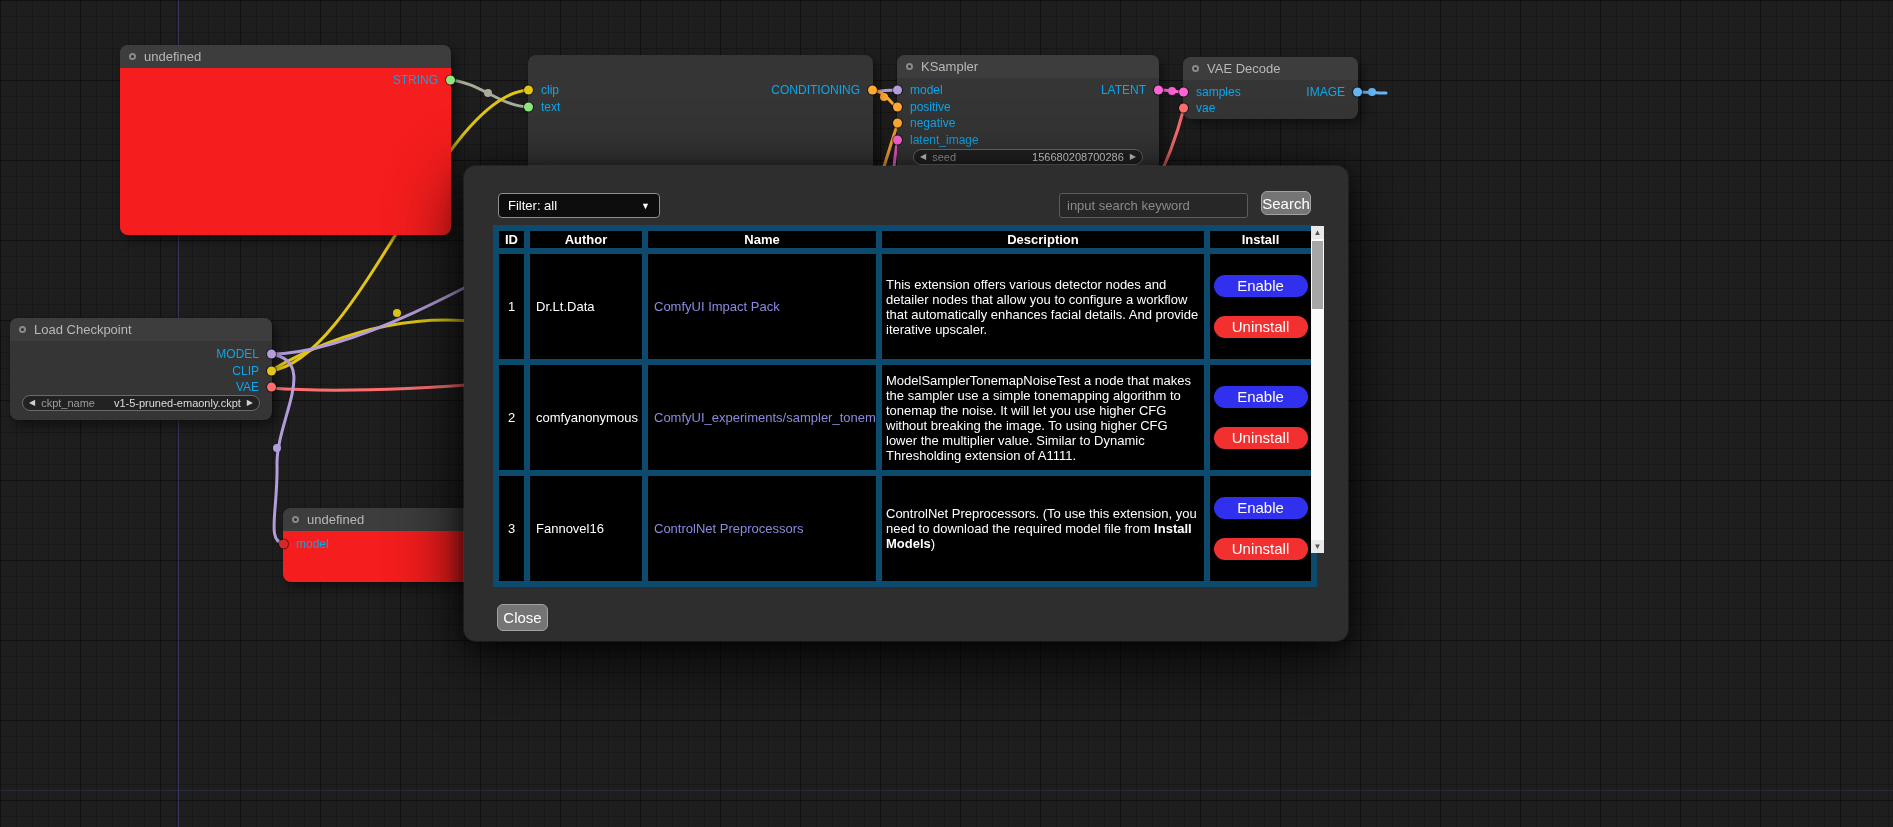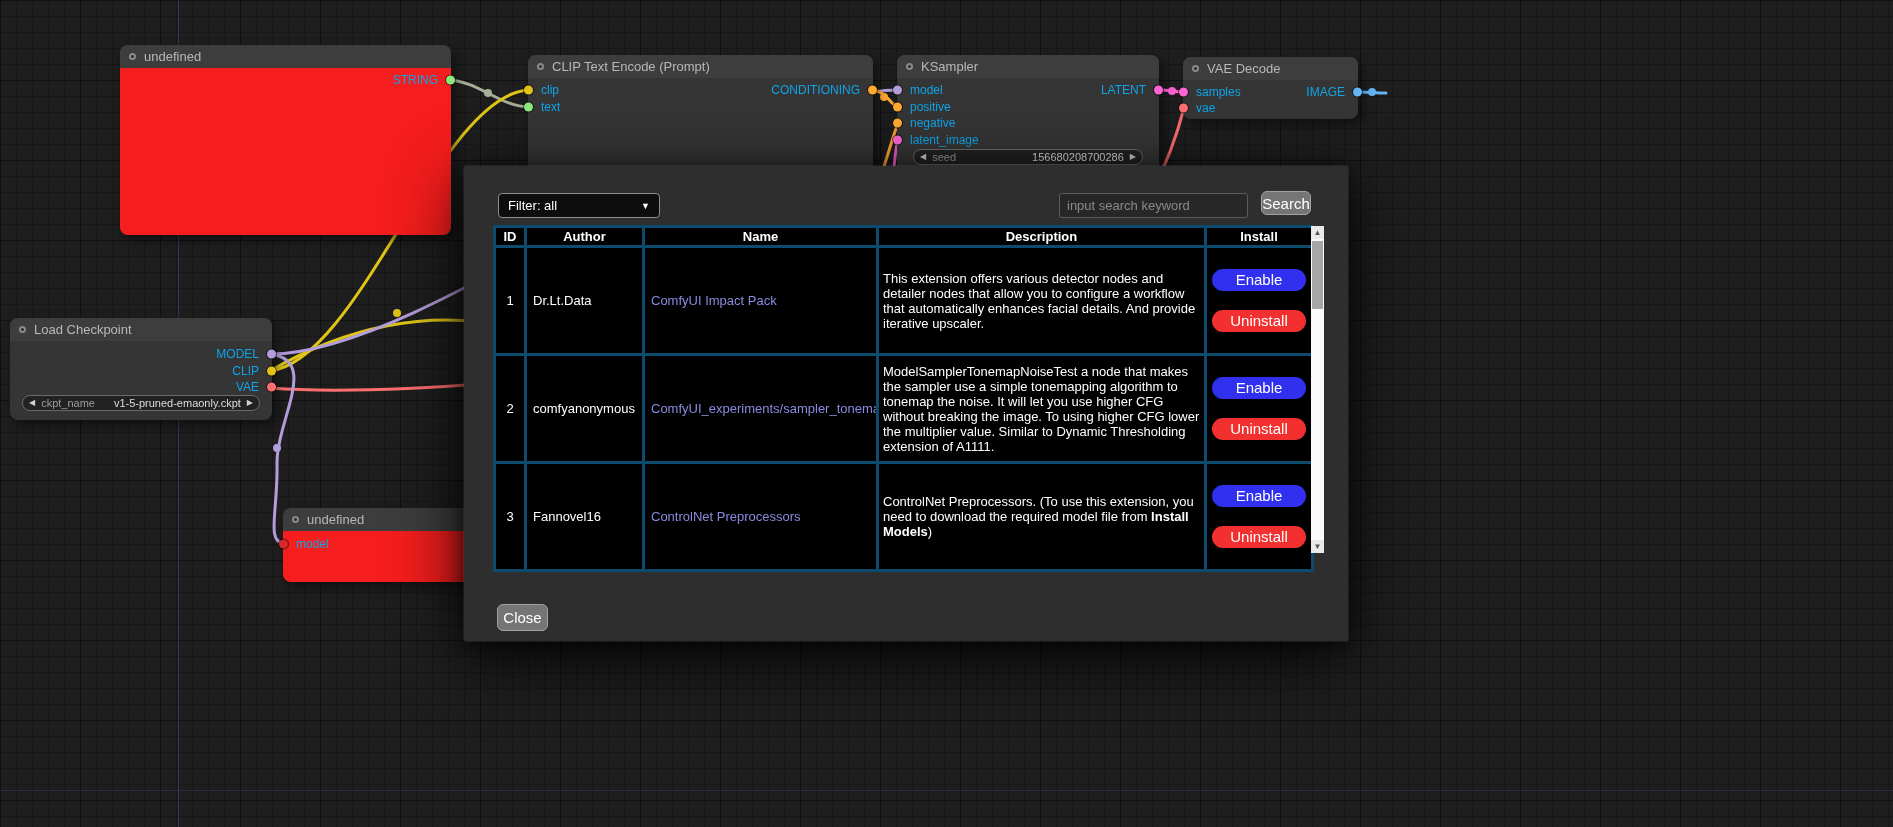--- a/index.html
+++ b/index.html
@@ -37,36 +37,36 @@
   .d-vae{background:var(--wire-vae)} .d-cond{background:var(--wire-cond)}
   .d-latent{background:var(--wire-latent)} .d-image{background:var(--wire-image)}
   .d-string{background:var(--wire-string-dot)} .d-red{background:#d62828}
   .widget{position:absolute;left:12px;right:12px;height:16px;background:#222;border:1px solid #6a6a6a;
     border-radius:9px;display:flex;align-items:center;padding:0 6px;font-size:11px;color:#9c9c9c;gap:6px;z-index:3}
   .widget .warrow{font-size:8px;color:#cfcfcf;line-height:1}
   .widget .wval{margin-left:auto;color:#dddddd}
 
   
   .dialog{position:absolute;left:464px;top:166px;width:884px;height:475px;background:#2e2e2e;
-    border-radius:2px;z-index:10;
+    border-radius:12px;z-index:10;
     box-shadow:0 0 0 1px rgba(255,255,255,.07),0 18px 70px rgba(0,0,0,.85),0 4px 20px rgba(0,0,0,.6)}
   .filter-select{position:absolute;left:34px;top:27px;width:162px;height:25px;background:#0d0d0d;
     border:1px solid #8f8f8f;border-radius:4px;color:#fff;font-size:13px;display:flex;align-items:center;padding:0 9px}
   .filter-select .caret{margin-left:auto;font-size:9px;color:#fff}
   .search-input{position:absolute;left:595px;top:27px;width:189px;height:25px;background:#272727;
     border:1px solid #5c5c5c;border-radius:3px;color:#ddd;font-size:13px;padding:0 7px;outline:none}
   .search-input::placeholder{color:#8a8a8a}
   .gray-btn{background:#757575;border:1px solid #a2a2a2;border-radius:6px;color:#fff;font-size:15px;
     font-family:inherit;display:flex;align-items:center;justify-content:center}
   .search-btn{position:absolute;left:797px;top:25px;width:50px;height:24px}
   .close-btn{position:absolute;left:33px;top:438px;width:51px;height:27px}
 
   .table-wrap{position:absolute;left:29px;top:59px;width:831px;height:328px}
   table.ext{border-collapse:collapse;width:818px;background:#000;color:#fff;table-layout:fixed}
-  table.ext th,table.ext td{border:3px solid #0c4a6e}
+  table.ext th,table.ext td{border:6px solid #0c4a6e}
   table.ext th{font-size:13px;font-weight:bold;padding:1px 2px;background:#000}
   table.ext td{font-size:13px;vertical-align:middle}
   .c-id{width:31px;text-align:center}
   .c-author{width:118px;padding:0 6px}
   .c-name{width:234px;padding:0 6px;white-space:nowrap;overflow:hidden}
   .c-name a{color:var(--link-color);font-weight:normal;text-decoration:none}
   .c-desc{width:328px;padding:2px 4px;font-size:12.5px;line-height:15px}
   .c-install{width:107px;text-align:center;padding:2px 0}
   .pill{display:block;width:94px;height:22px;margin:19px auto;border:none;border-radius:11px;
     color:#fff;font-size:15px;font-family:inherit;line-height:20px}
@@ -112,24 +112,20 @@
         <span>undefined</span>
       </div>
     <div class="nbody"></div>
     <div class="slot out" style="top:28px">
         <span>STRING</span>
         <span class="sdot d-string"></span>
       </div>
   </div>
 
   <div class="node" style="left:528px;top:55px;width:345px;height:300px">
-    <div class="ntitle">
-        <span class="tdot"></span>
-        <span>CLIP Text Encode (Prompt)</span>
-      </div>
     <div class="nbody"></div>
     <div class="slot in" style="top:28px">
         <span class="sdot d-clip"></span>
         <span>clip</span>
       </div>
     <div class="slot in" style="top:45px">
         <span class="sdot d-string"></span>
         <span>text</span>
       </div>
     <div class="slot out" style="top:28px">

